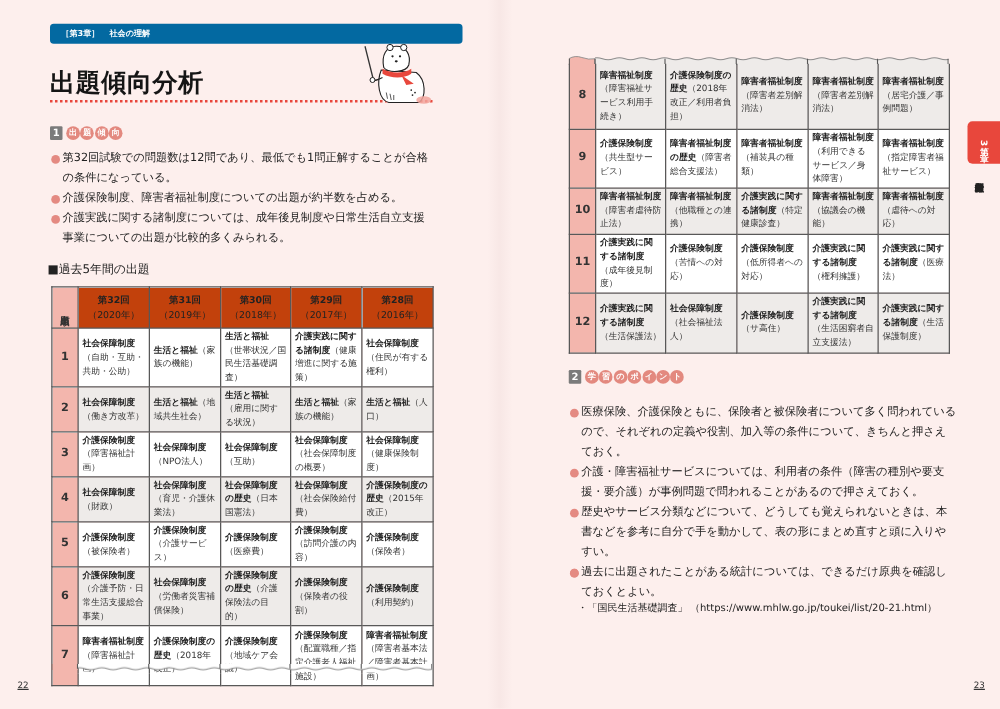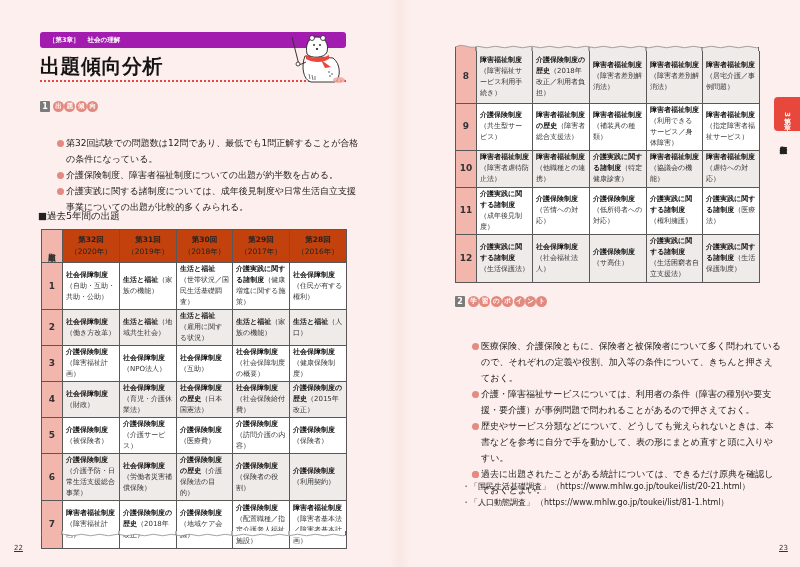--- a/index.html
+++ b/index.html
@@ -1,26 +1,26 @@
 <!DOCTYPE html>
 <html><head>
 <meta charset="utf-8">
 <style>
   html,body{margin:0;padding:0;}
   body{width:800px;height:567px;position:relative;overflow:hidden;background:#fdefed;font-family:"DejaVu Sans","Liberation Sans",sans-serif;color:#222;}
   .abs{position:absolute;}
   .gutter{left:390px;top:0;width:20px;height:567px;background:linear-gradient(90deg,rgba(150,90,90,0) 0%,rgba(150,90,90,0.05) 50%,rgba(150,90,90,0) 100%);}
-  .chapter-bar{left:40px;top:32px;width:306px;height:16px;background:#a21caf;border-radius:3px;color:#fff;font-size:6.5px;font-weight:bold;line-height:16px;padding-left:9px;box-sizing:border-box;white-space:nowrap;}
+  .chapter-bar{left:40px;top:19px;width:330px;height:16px;background:#0369a1;border-radius:3px;color:#fff;font-size:6.5px;font-weight:bold;line-height:16px;padding-left:9px;box-sizing:border-box;white-space:nowrap;}
   .chapter-bar .ttl{margin-left:8px;}
   .page-title{left:40px;top:54px;margin:0;font-size:20px;line-height:24px;font-weight:bold;color:#151515;letter-spacing:0.5px;white-space:nowrap;}
   .dotted{left:40px;top:80px;width:306px;height:0;border-top:2px dotted #e8473c;}
   .sec{display:flex;align-items:center;height:12px;}
   .sec .num{width:10px;height:11px;background:#7b7b7b;color:#fff;font-size:8px;font-weight:bold;line-height:11px;text-align:center;margin-right:3px;border-radius:1px;}
   .sec .ch{width:11px;height:11px;border-radius:50%;background:#e3897f;color:#fff;font-size:6.5px;font-weight:bold;line-height:11px;text-align:center;margin-right:0.4px;overflow:hidden;}
-  .bullets{margin:16px;padding:0;list-style:none;font-size:9px;line-height:16px;color:#222;}
+  .bullets{margin:0;padding:0;list-style:none;font-size:9px;line-height:16px;color:#222;}
   .bullets li{position:relative;padding-left:10px;}
   .bullets .dot{position:absolute;left:1px;top:4.5px;width:7px;height:7px;border-radius:50%;background:#e48a82;}
   .tbl-head{left:38px;top:209px;font-size:9.5px;font-weight:normal;line-height:14px;white-space:nowrap;}
   table.q{position:absolute;border-collapse:collapse;table-layout:fixed;font-size:7px;line-height:11px;color:#222;}
   table.q td,table.q th{border:0.9px solid #585858;padding:1px 3px;vertical-align:middle;text-align:left;overflow:hidden;word-break:break-all;}
   table.q td.no,table.q th.no{background:#f3b6ad;text-align:center;font-size:9px;font-weight:bold;padding:0;color:#333;}
   table.q th.col{background:#c2410c;text-align:center;font-weight:normal;font-size:7.5px;line-height:12px;}
   table.q th.col .rnd{font-weight:bold;}
   table.q tr.even td.c{background:#eeebe9;}
   table.q tr.odd td.c{background:#ffffff;}
@@ -281,21 +281,20 @@
 <ul class="abs bullets" style="left:455px;top:322px;width:310px">
   <li><span class="dot"></span><span>医療保険、介護保険ともに、保険者と被保険者について多く問われているので、それぞれの定義や役割、加入等の条件について、きちんと押さえておく。</span></li>
   <li><span class="dot"></span><span>介護・障害福祉サービスについては、利用者の条件（障害の種別や要支援・要介護）が事例問題で問われることがあるので押さえておく。</span></li>
   <li><span class="dot"></span><span>歴史やサービス分類などについて、どうしても覚えられないときは、本書などを参考に自分で手を動かして、表の形にまとめ直すと頭に入りやすい。</span></li>
   <li><span class="dot"></span></li>
   <li><span class="dot"></span><span>過去に出題されたことがある統計については、できるだけ原典を確認しておくとよい。</span></li>
 </ul>
 
 <div class="abs refs">
   <div><span>・「国民生活基礎調査」</span><span class="url">（https://www.mhlw.go.jp/toukei/list/20-21.html）</span></div>
-  <div><span>・「人口動態調査」</span><span class="url">（https://www.mhlw.go.jp/toukei/list/81-1.html）</span></div>
 </div>
 
 <div class="abs side-tab">
   <span class="vert">第3章</span>
 </div>
 <div class="abs side-label vert">出題傾向分析</div>
 
 <div class="abs page-num" style="left:779px;top:543px">23</div>
 
 </body></html>

